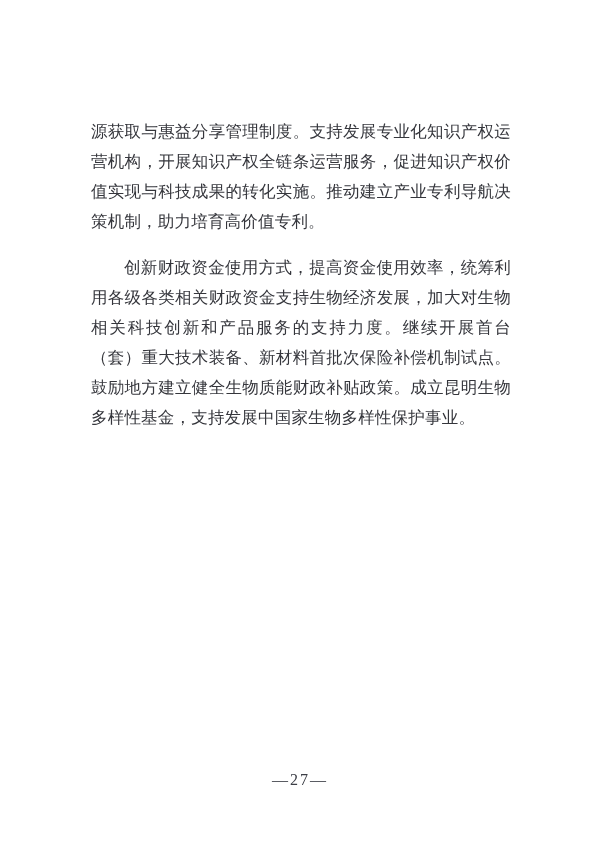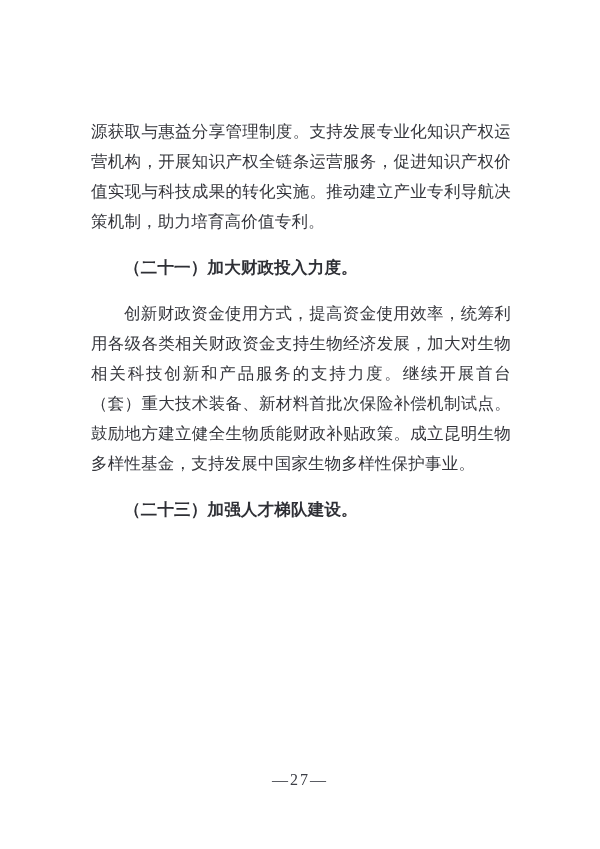--- a/index.html
+++ b/index.html
@@ -50,18 +50,16 @@
     color: #3c3e46;
     letter-spacing: 2px;
   }
 </style>
 </head>
 <body>
 
 <div class="page">
   <div class="doc-content">
     <p class="para">源获取与惠益分享管理制度。支持发展专业化知识产权运营机构，开展知识产权全链条运营服务，促进知识产权价值实现与科技成果的转化实施。推动建立产业专利导航决策机制，助力培育高价值专利。</p>
-    <p class="para indent heading">（二十一）加大财政投入力度。</p>
     <p class="para indent">创新财政资金使用方式，提高资金使用效率，统筹利用各级各类相关财政资金支持生物经济发展，加大对生物相关科技创新和产品服务的支持力度。继续开展首台（套）重大技术装备、新材料首批次保险补偿机制试点。鼓励地方建立健全生物质能财政补贴政策。成立昆明生物多样性基金，支持发展中国家生物多样性保护事业。</p>
-    <p class="para indent heading">（二十三）加强人才梯队建设。</p>
   </div>
   <div class="page-footer">—27—</div>
 </div>
 
 </body></html>

